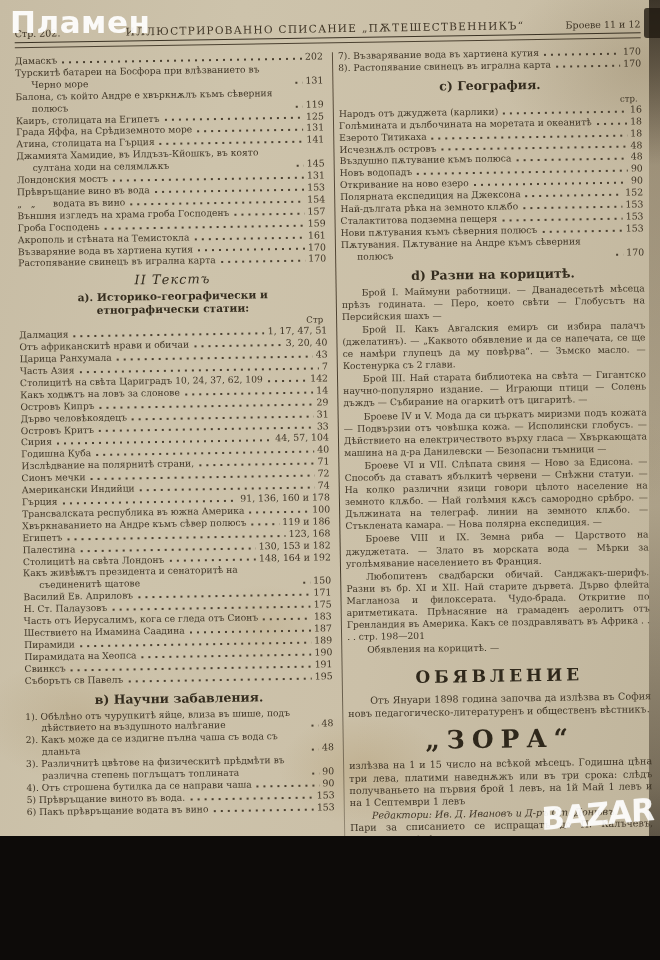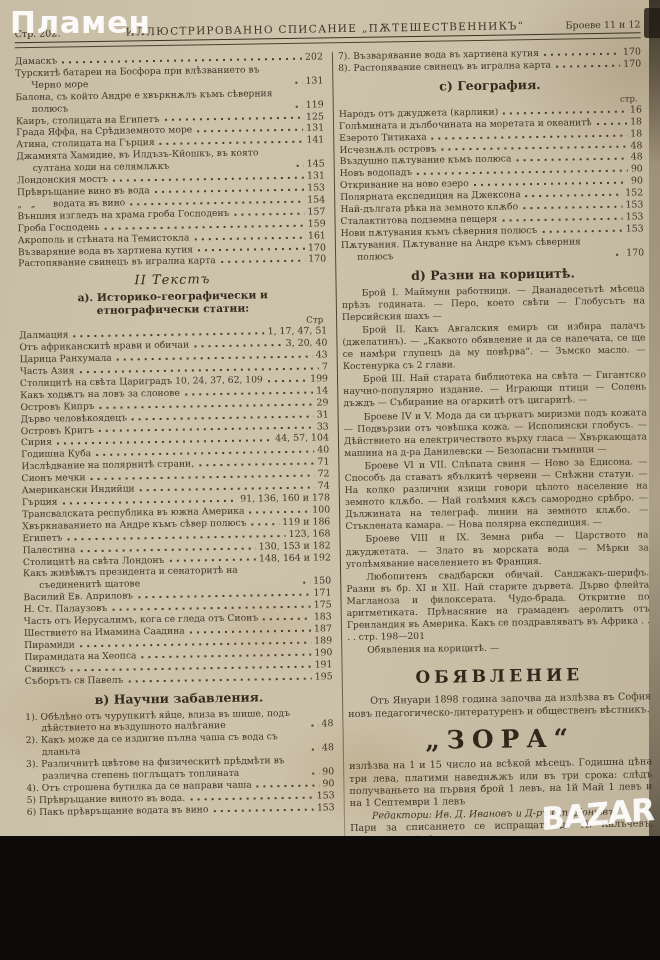--- a/index.html
+++ b/index.html
@@ -187,21 +187,21 @@
               <span class="pg">43</span>
             </div>
             <div class="entry">
               <span class="t">Часть Азия</span>
               <span class="leader"></span>
               <span class="pg">7</span>
             </div>
             <div class="entry">
               <span class="t">Столицитѣ на свѣта Цариградъ 10, 24, 37, 62, 109</span>
               <span class="leader"></span>
-              <span class="pg">199</span>
+              <span class="pg">142</span>
             </div>
             <div class="entry">
               <span class="t">Какъ ходѭтъ на ловъ за слонове</span>
               <span class="leader"></span>
               <span class="pg">14</span>
             </div>
             <div class="entry">
               <span class="t">Островъ Кипръ</span>
               <span class="leader"></span>
               <span class="pg">29</span>

